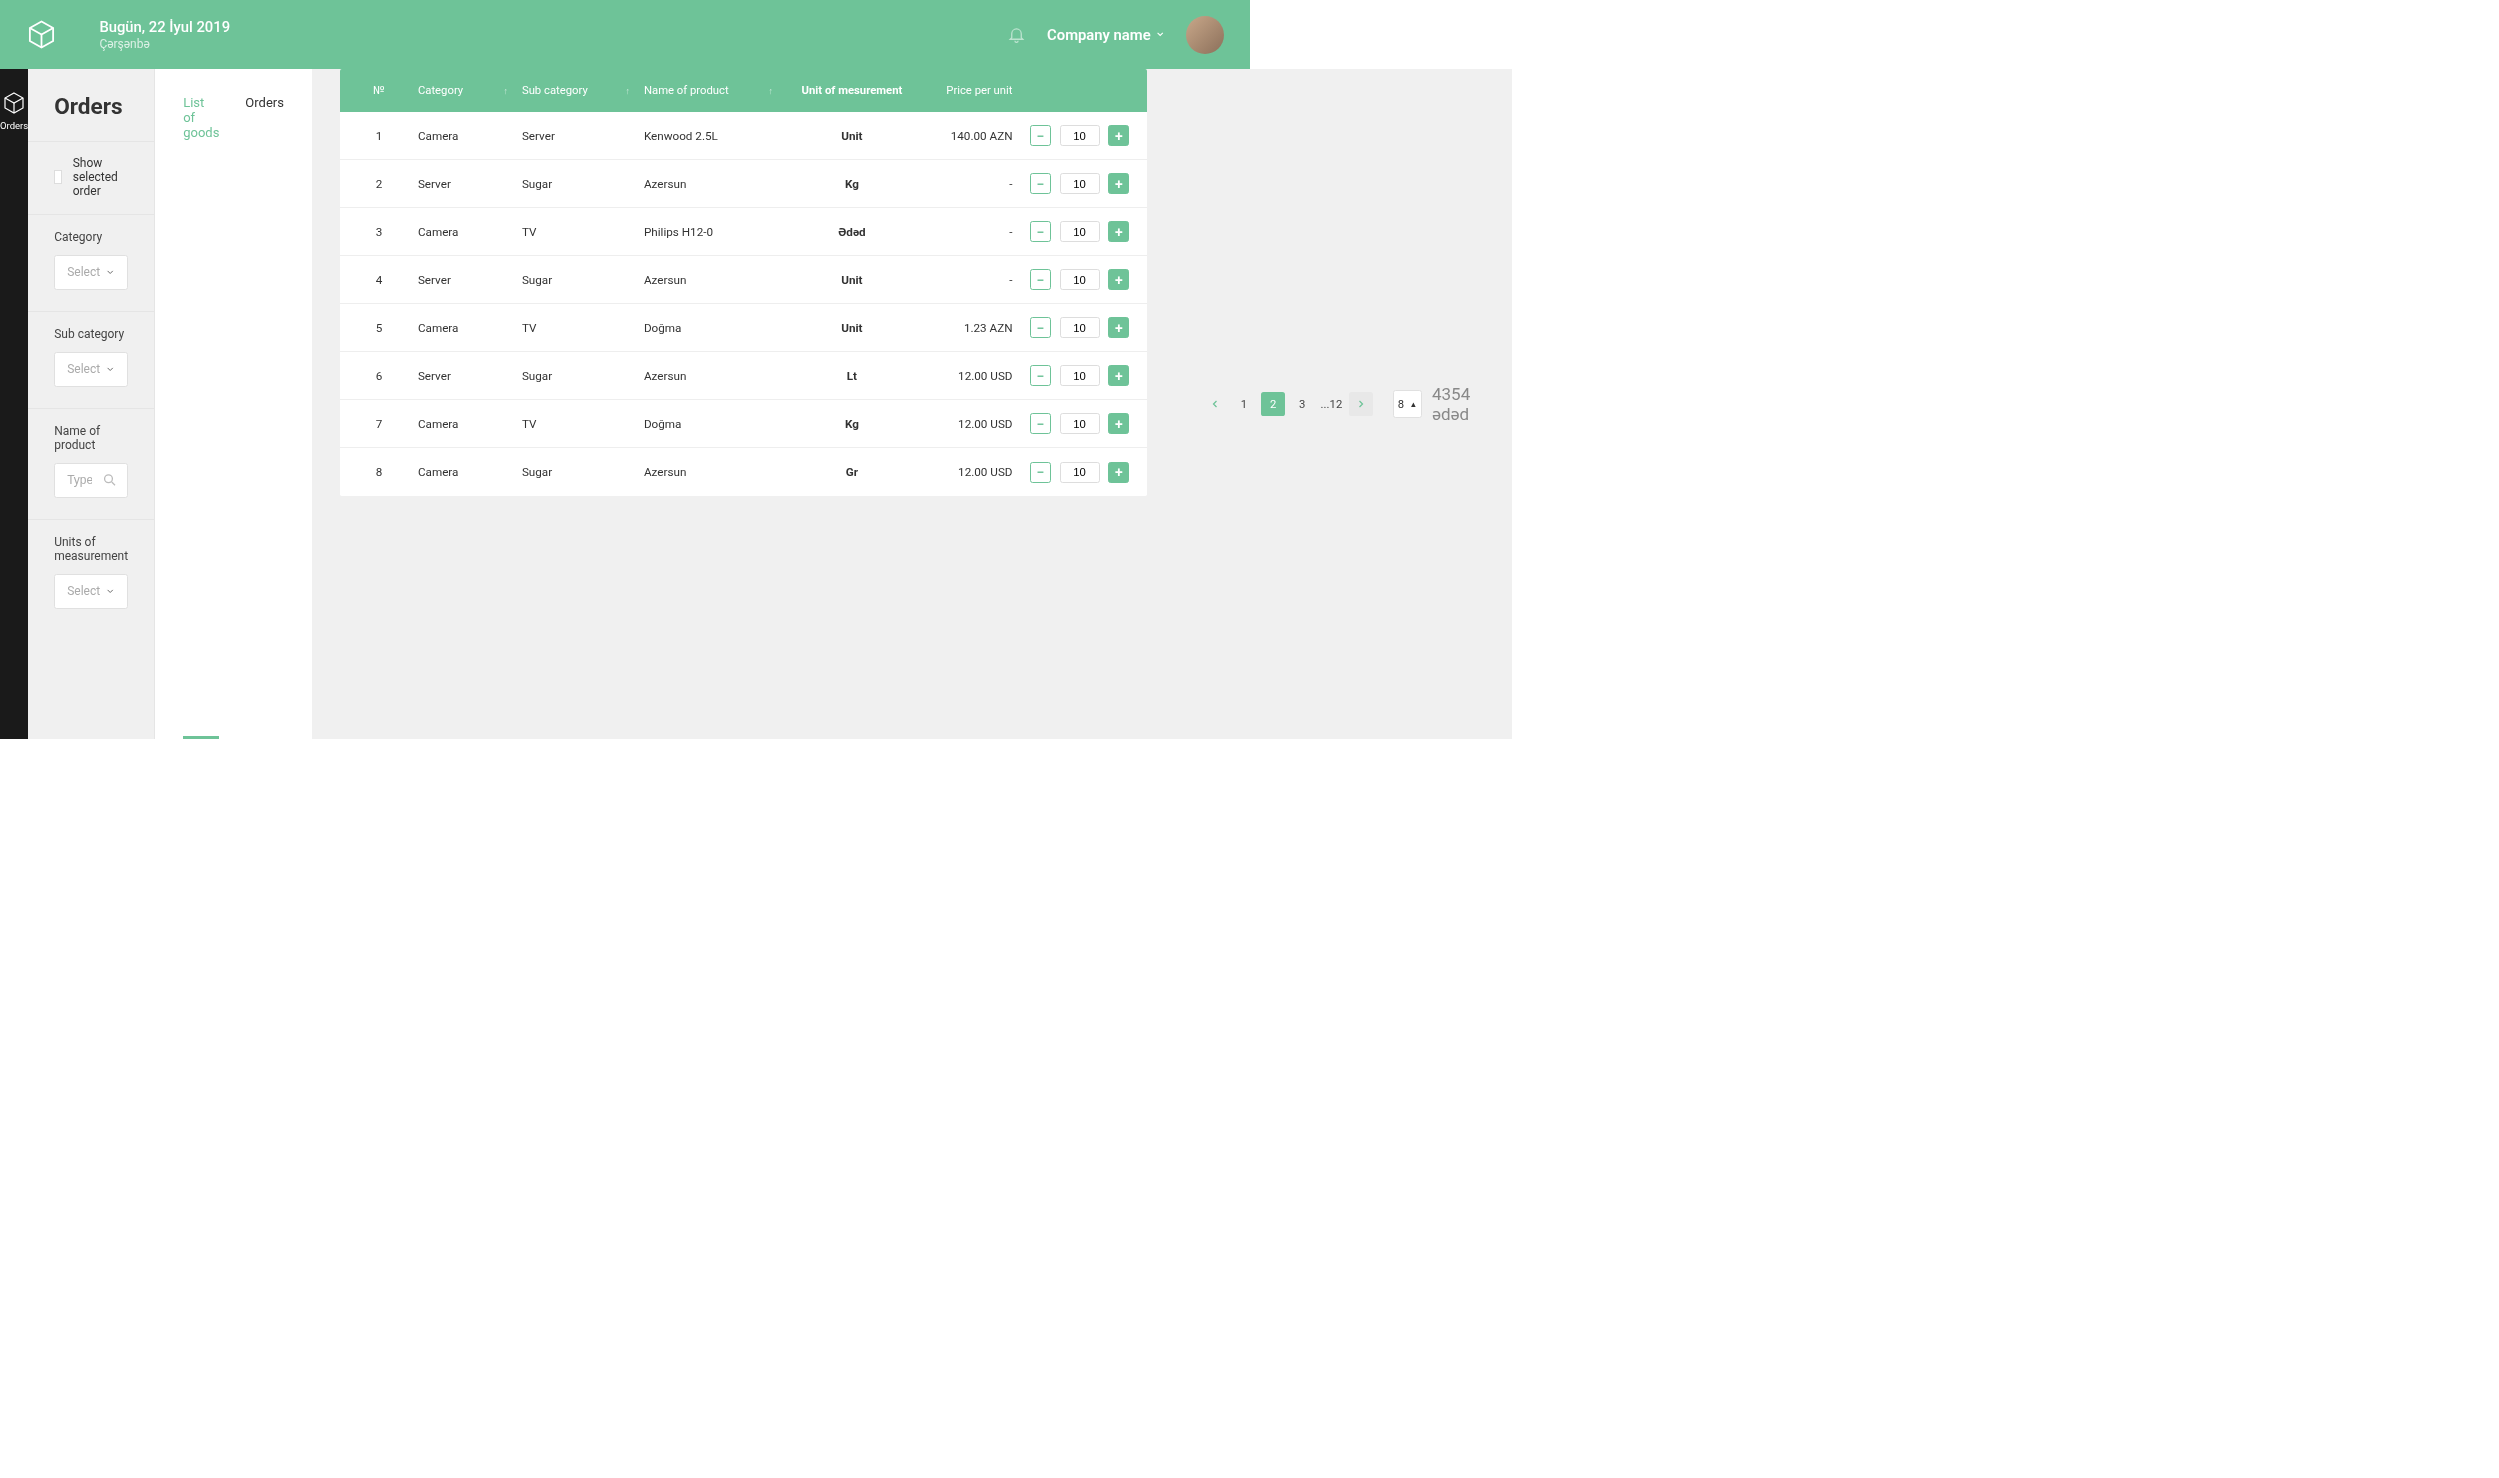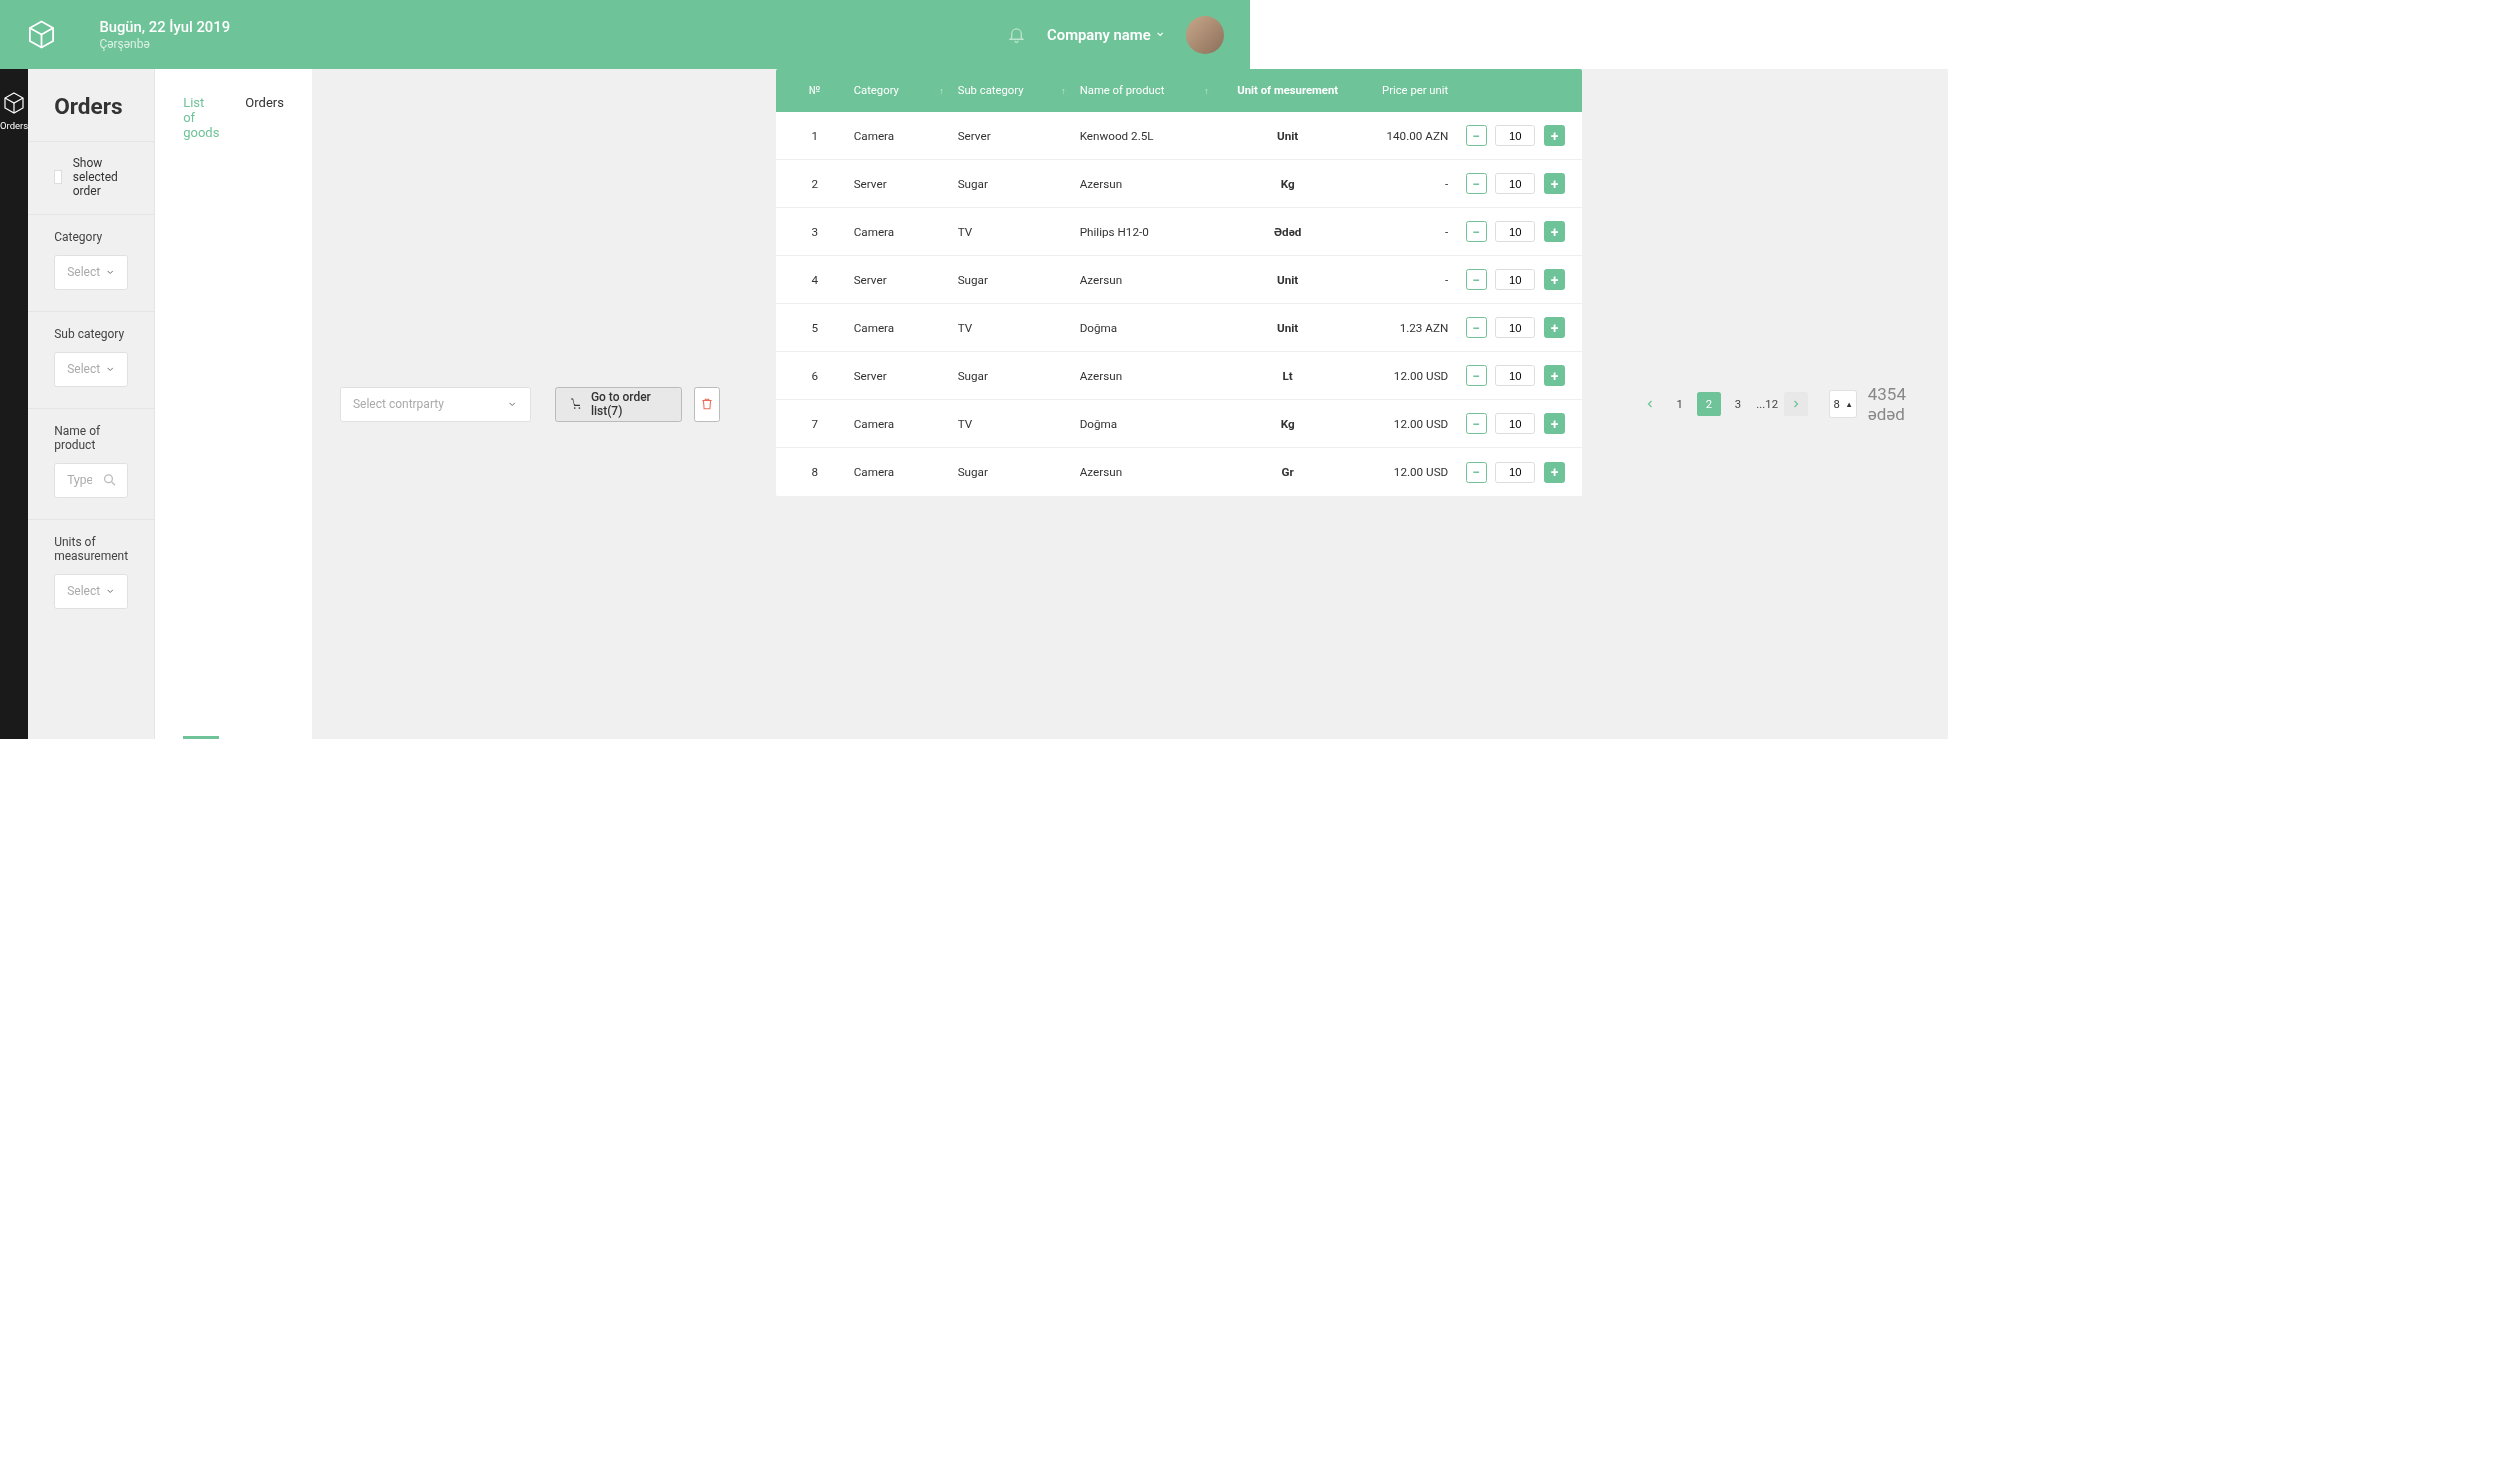--- a/index.html
+++ b/index.html
@@ -168,42 +168,20 @@
         </div>
       </div>
     </div>
 
     <div class="main">
       <div class="tabs-bar">
         <div class="tab active"><span>List of goods</span></div>
         <div class="tab"><span>Orders</span></div>
       </div>
 
-      <div class="toolbar">
-        <div class="toolbar-select">
-          <span>Select contrparty</span>
-          <svg class="chevron-down" viewBox="0 0 24 24" fill="none" stroke="#555" stroke-width="2">
-              <path d="M6 9l6 6 6-6"></path>
-            </svg>
-        </div>
-        <div class="toolbar-spacer"></div>
-        <div class="go-order-btn">
-          <svg width="15.6" height="15.6" viewBox="0 0 24 24" fill="#333">
-              <path d="M7 4h14l-2 8H8L6 2H2v2h3l3 12h11v-2H9.2L9 12h10l2-8H7z"></path>
-              <circle cx="9" cy="20" r="1.6"></circle>
-              <circle cx="18" cy="20" r="1.6"></circle>
-            </svg>
-          <span>Go to order list(7)</span>
-        </div>
-        <div class="delete-btn">
-          <svg width="14" height="14" viewBox="0 0 24 24" fill="none" stroke="currentColor" stroke-width="1.8">
-              <path d="M4 6h16M9 6V4h6v2M6 6l1 14h10l1-14"></path>
-            </svg>
-        </div>
-      </div>
 
       <div class="table-wrap">
         <div class="table">
           <div class="thead">
             <div class="c-num">№</div>
             <div class="c-cat"><span>Category</span><span class="sort-icon">↑</span></div>
             <div class="c-sub"><span>Sub category</span><span class="sort-icon">↑</span></div>
             <div class="c-name"><span>Name of product</span><span class="sort-icon">↑</span></div>
             <div class="c-unit">Unit of mesurement</div>
             <div class="c-price">Price per unit</div>

